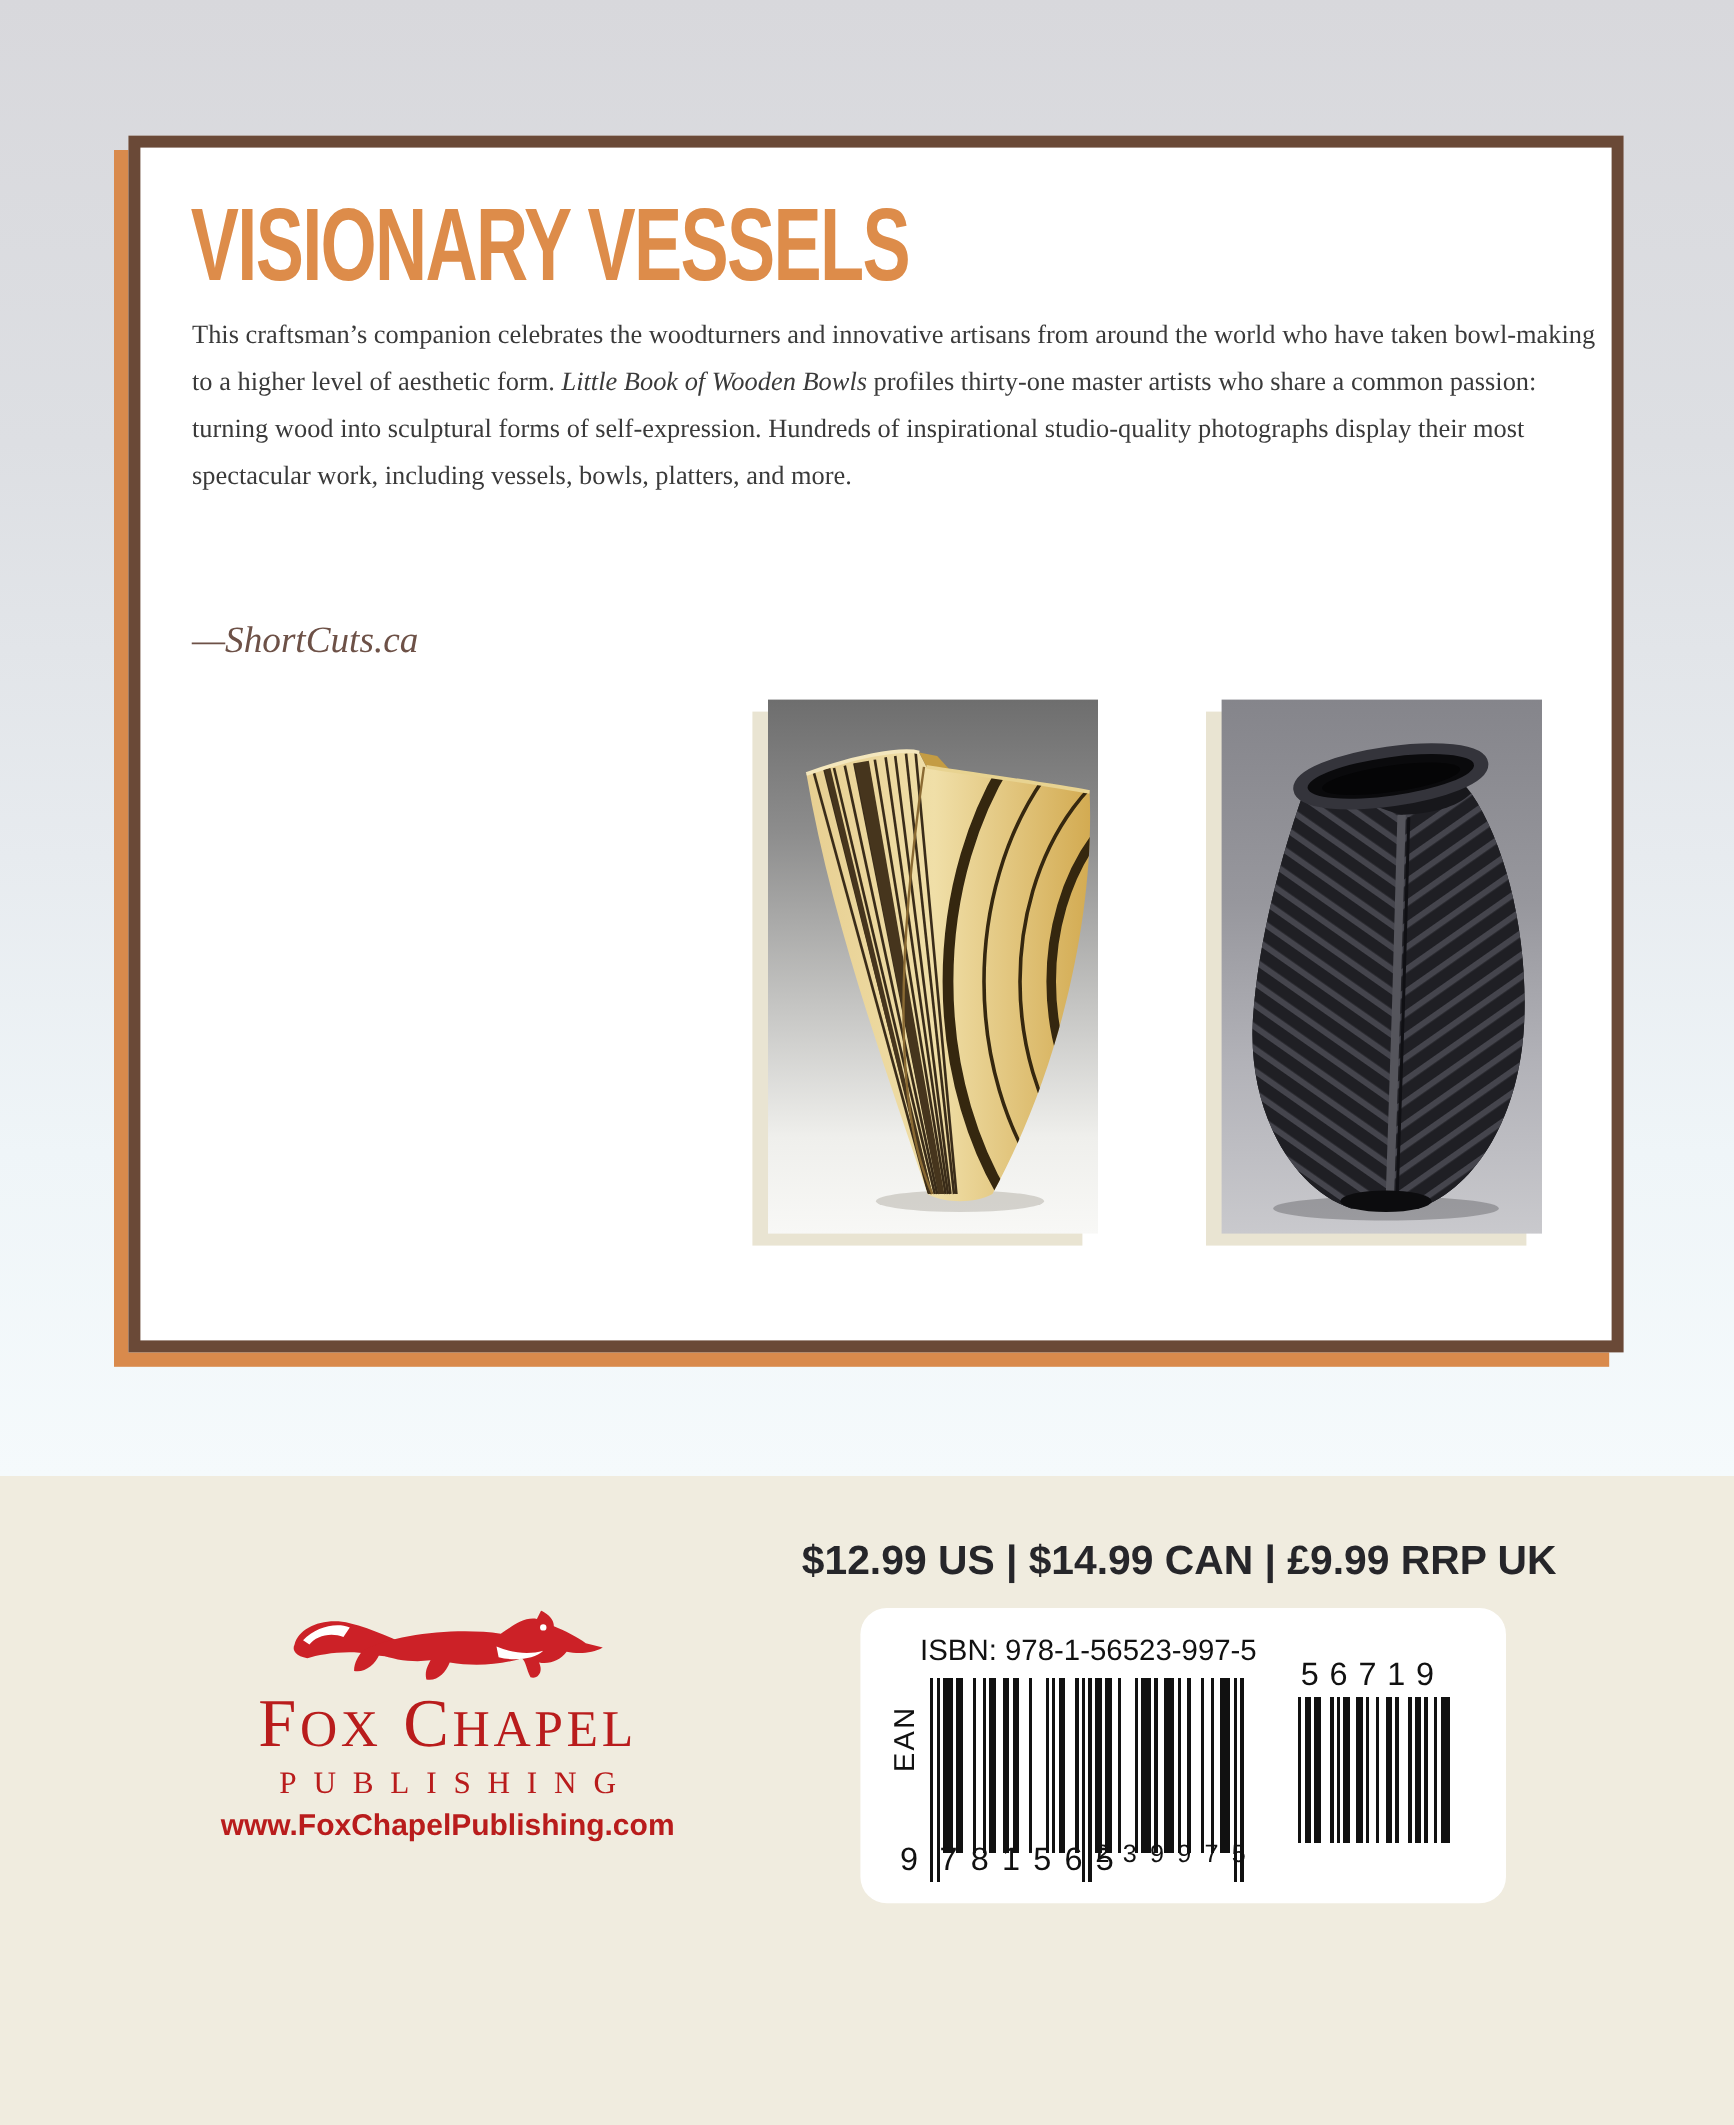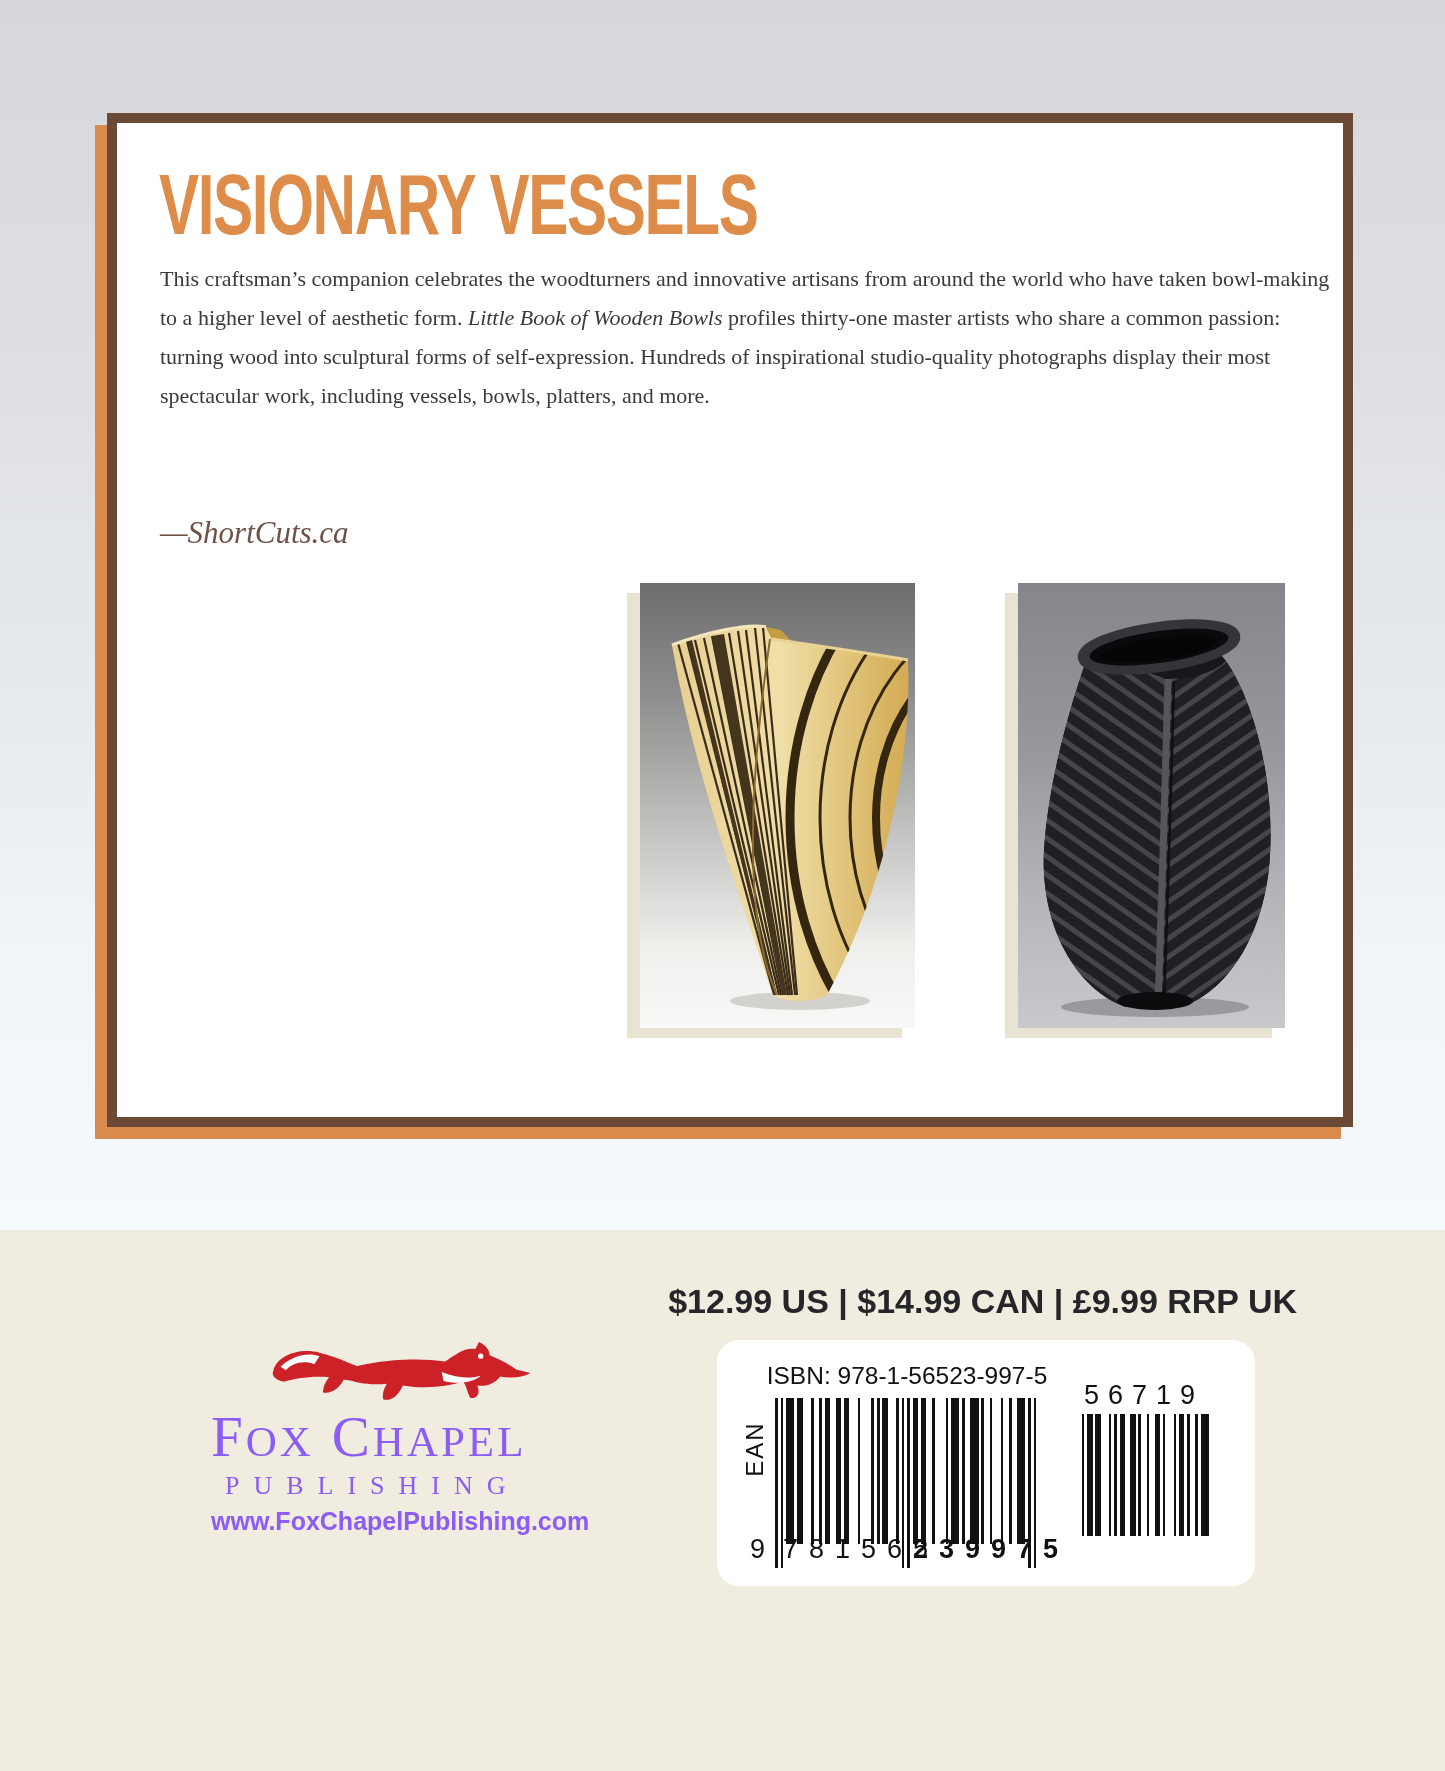--- a/index.html
+++ b/index.html
@@ -37,37 +37,37 @@
   .photo-right .frame{background:linear-gradient(180deg,#85858b 0%,#97979d 38%,#b2b2b8 68%,#c9c9cd 100%);}
   .photo svg{position:absolute;left:0;top:0;}
 
   
   .bottom-section{position:absolute;left:0;top:1230px;width:1445px;height:541px;background:#f0ecdf;}
 
   .price{position:absolute;left:577px;top:52px;width:720px;text-align:right;
     font-family:"Liberation Sans",sans-serif;font-weight:bold;font-size:34px;color:#26262a;
     letter-spacing:0px;white-space:nowrap;}
 
-  .logo{position:absolute;left:211px;top:112px;width:380px;text-align:left;color:#8b5cf6;}
+  .logo{position:absolute;left:183px;top:112px;width:380px;text-align:center;color:#b91c1c;}
   .logo .fox{display:block;margin:0 auto 2px auto;}
   .publisher-name{font-family:"Liberation Serif",serif;font-size:43px;letter-spacing:3px;line-height:1.1;white-space:nowrap;}
   .publisher-name .cap{font-size:57px;}
   .publisher-name .wordgap{display:inline-block;width:18px;}
   .publishing{font-family:"Liberation Serif",serif;font-size:26px;letter-spacing:14px;padding-left:14px;margin-top:2px;}
   .publisher-url{font-family:"Liberation Sans",sans-serif;font-weight:bold;font-size:25px;margin-top:6px;letter-spacing:0px;}
 
   .barcode-box{position:absolute;left:689px;top:110px;width:538px;height:246px;background:#ffffff;border-radius:22px;margin-left:28px;}
   .barcode-box *{font-family:"Liberation Sans",sans-serif;color:#111;}
   .isbn{position:absolute;left:45px;top:22px;width:290px;text-align:center;font-size:24.5px;white-space:nowrap;}
   .ean-label{position:absolute;left:-18px;top:96px;width:110px;height:26px;text-align:center;
     font-size:24px;letter-spacing:2px;transform:rotate(-90deg);}
   .bc-svg{position:absolute;left:0;top:0;}
   .digit-left{position:absolute;left:18px;top:194px;width:30px;text-align:right;font-size:27px;}
   .digit-g1{position:absolute;left:66px;top:194px;width:122px;text-align:center;font-size:27px;letter-spacing:11px;}
-  .digit-g2{position:absolute;left:196px;top:194px;width:126px;text-align:center;font-size:27px;letter-spacing:11px;font-weight:bold;}
+  .digit-g2{position:absolute;left:196px;top:194px;width:126px;text-align:center;font-size:21px;letter-spacing:11px;}
   .digit-supp{position:absolute;left:358px;top:40px;width:138px;text-align:center;font-size:27px;letter-spacing:9px;}
 </style>
 </head>
 <body>
 
 <div class="page">
 
   <div class="top-section">
     <div class="orange-offset"></div>
 

